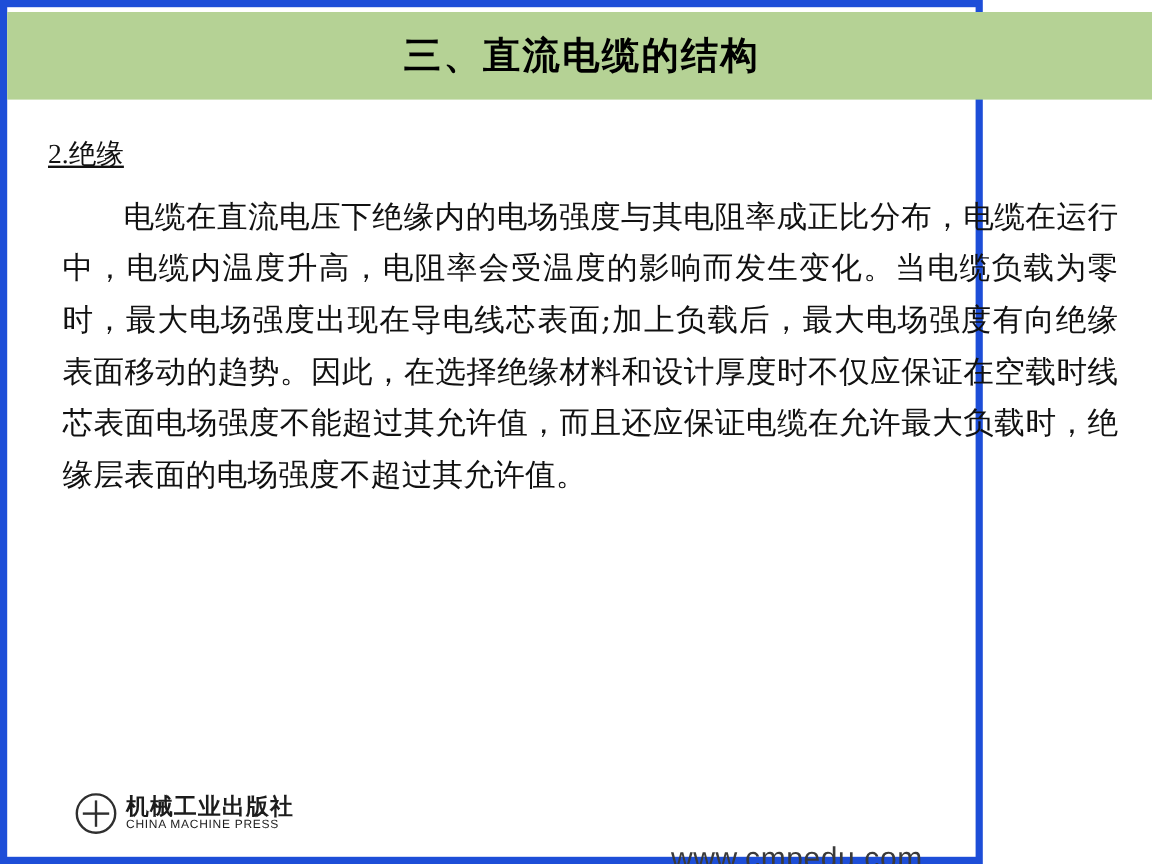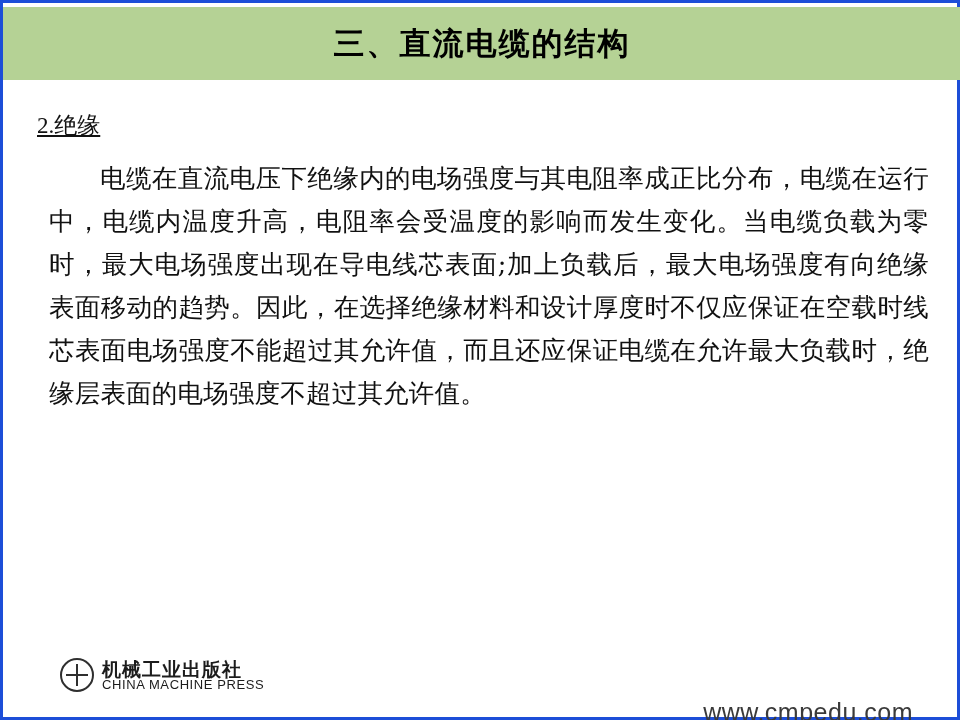--- a/index.html
+++ b/index.html
@@ -8,24 +8,24 @@
   }
   body {
     width: 960px;
     height: 720px;
     background: #ffffff;
     font-family: "Liberation Serif", serif;
     overflow: hidden;
   }
   .slide {
     position: relative;
-    width: 960px;
+    width: 819px;
     height: 720px;
     box-sizing: border-box;
-    border: 3px solid #1d4ed8;
+    border: 6px solid #1d4ed8;
     background: #ffffff;
   }
   .title-bar {
     position: absolute;
     left: 0;
     top: 4px;
     width: 958px;
     height: 73px;
     background: #b5d295;
     display: flex;
@@ -109,21 +109,21 @@
   .logo-cn {
     font-family: "DejaVu Serif", serif;
     font-weight: bold;
     font-size: 19px;
     color: #1c1c1c;
     line-height: 20px;
     letter-spacing: 1px;
   }
   .logo-en {
     font-family: "Liberation Sans", sans-serif;
-    font-size: 13px;
+    font-size: 10px;
     color: #1c1c1c;
     line-height: 12px;
     letter-spacing: 0.6px;
   }
   .footer-url {
     position: absolute;
     right: 44px;
     top: 695px;
     font-family: "Liberation Sans", sans-serif;
     font-size: 25px;

